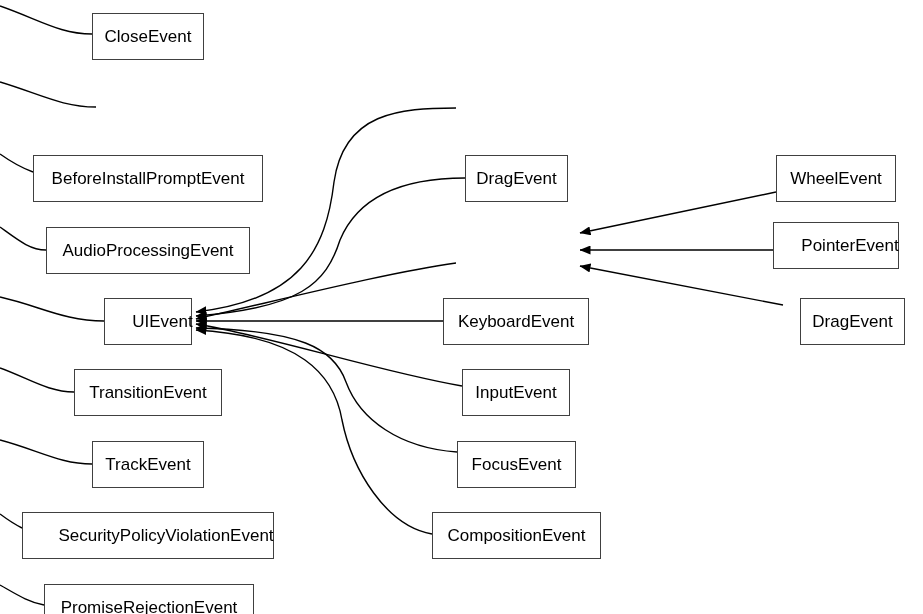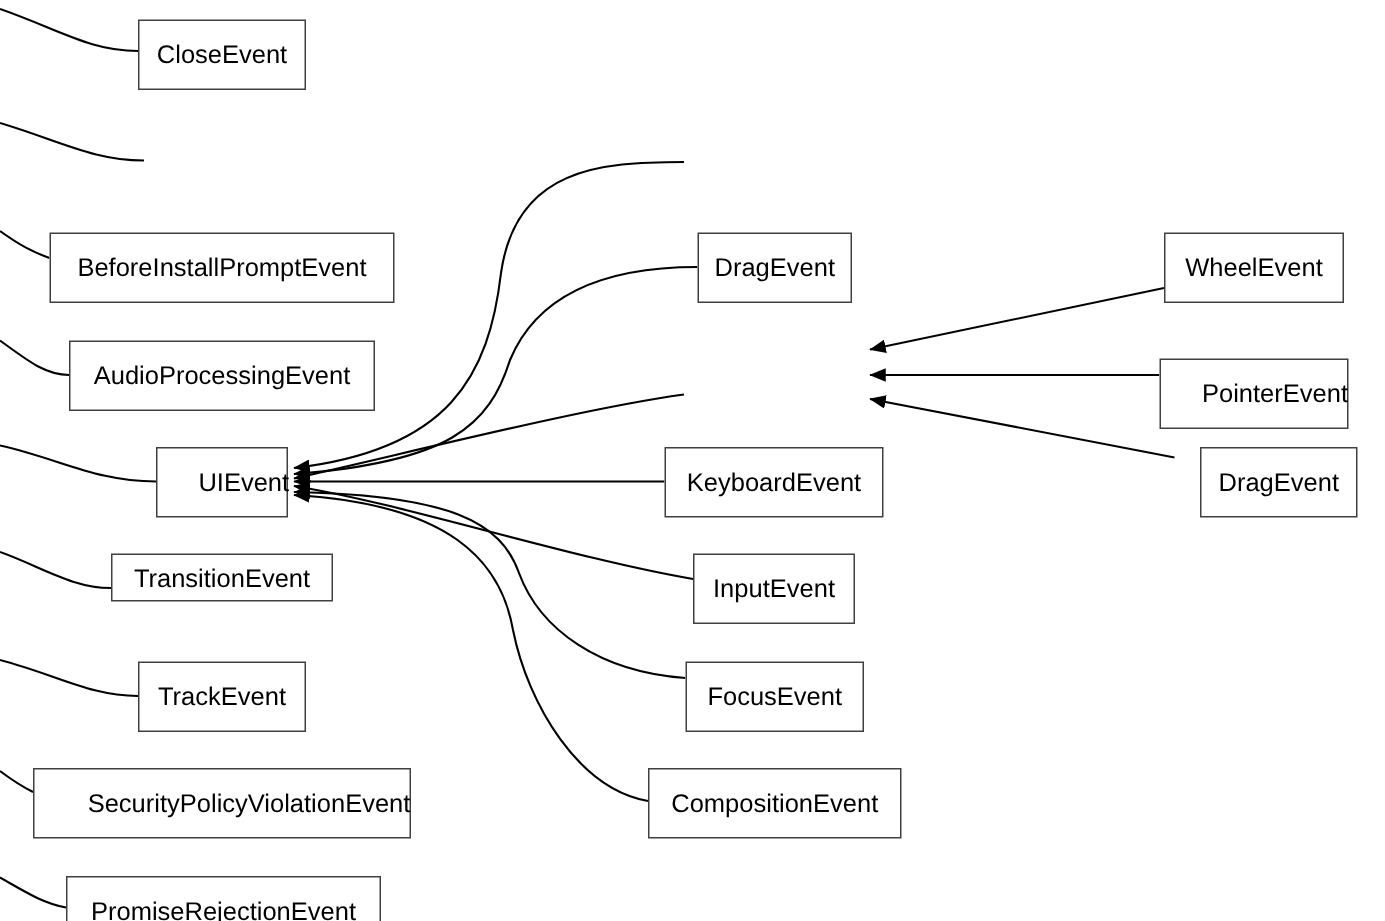--- a/index.html
+++ b/index.html
@@ -102,21 +102,21 @@
     </div>
 
     <div class="node" style="left:46px;top:227px;width:204px;height:47px;">
       <span class="node-label">AudioProcessingEvent</span>
     </div>
 
     <div class="node" style="left:104px;top:298px;width:88px;height:47px;padding-left:29px;">
       <span class="node-label">UIEvent</span>
     </div>
 
-    <div class="node" style="left:74px;top:369px;width:148px;height:32px;">
+    <div class="node" style="left:74px;top:369px;width:148px;height:47px;">
       <span class="node-label">TransitionEvent</span>
     </div>
 
     <div class="node" style="left:92px;top:441px;width:112px;height:47px;">
       <span class="node-label">TrackEvent</span>
     </div>
 
     <div class="node" style="left:22px;top:512px;width:252px;height:47px;padding-left:36px;">
       <span class="node-label">SecurityPolicyViolationEvent</span>
     </div>
@@ -144,21 +144,21 @@
     </div>
 
     <div class="node" style="left:432px;top:512px;width:169px;height:47px;">
       <span class="node-label">CompositionEvent</span>
     </div>
 
     <div class="node" style="left:776px;top:155px;width:120px;height:47px;">
       <span class="node-label">WheelEvent</span>
     </div>
 
-    <div class="node" style="left:773px;top:239px;width:126px;height:47px;padding-left:28px;">
+    <div class="node" style="left:773px;top:222px;width:126px;height:47px;padding-left:28px;">
       <span class="node-label">PointerEvent</span>
     </div>
 
     <div class="node" style="left:800px;top:298px;width:105px;height:47px;text-align:right;">
       <span class="node-label">DragEvent</span>
     </div>
 
   </div>
 </div>
 

